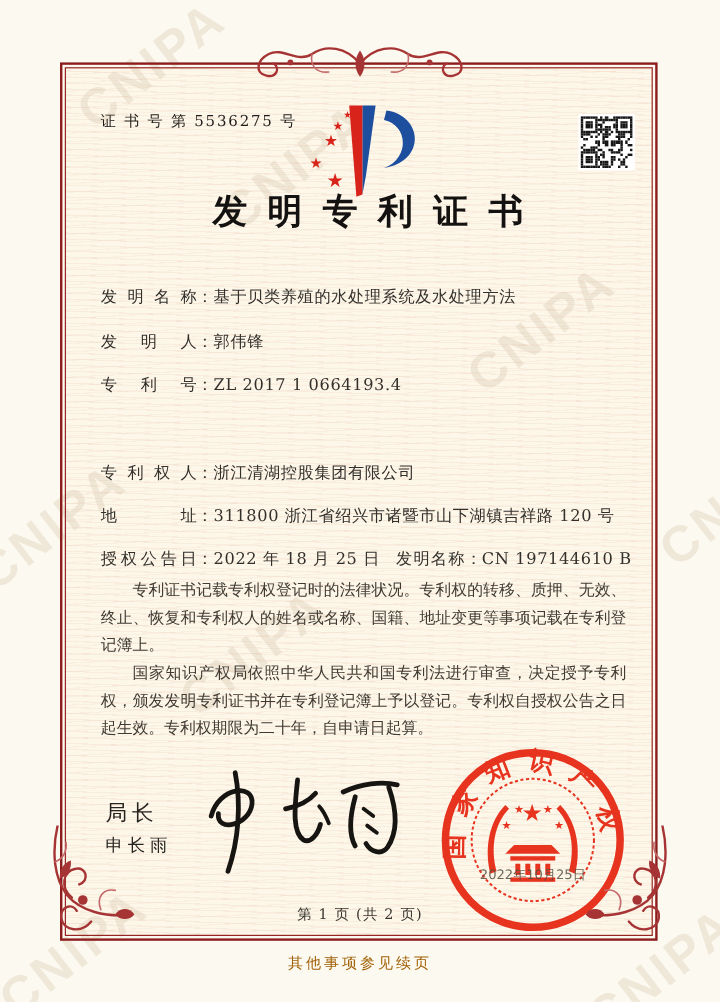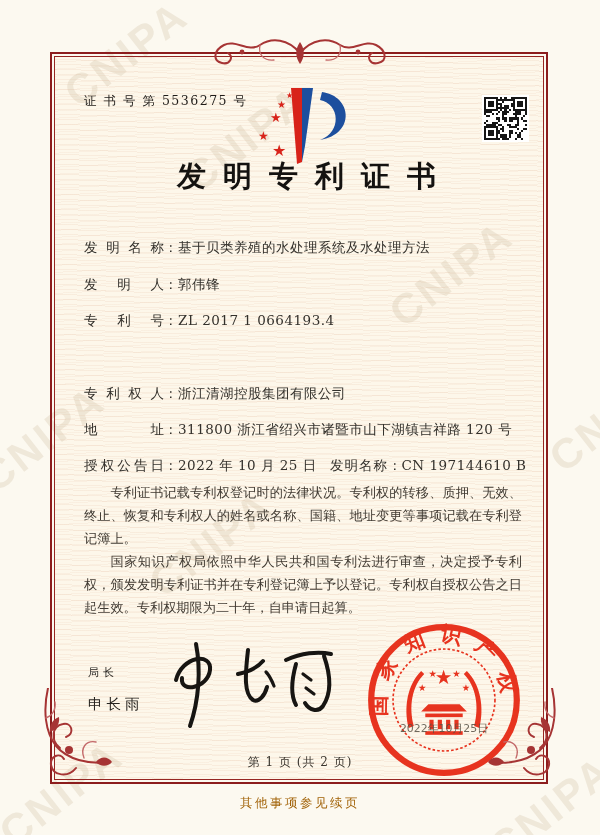--- a/index.html
+++ b/index.html
@@ -57,21 +57,21 @@
   .row .val { letter-spacing:0.5px; }
   .pair2 { position:absolute; left:246px; top:0; white-space:nowrap; }
   .pair2 .lbl { width:auto; letter-spacing:1px; }
   
   .body-text {
     position:absolute; left:84px; top:481px; width:438px;
     font-size:13.2px; line-height:23px; text-align:justify; color:#403a32;
   }
   .body-text p { text-indent:2em; }
   
-  .sig-title { position:absolute; left:88px; top:665px; font-size:11px; letter-spacing:4px;
+  .sig-title { position:absolute; left:88px; top:665px; font-size:18px; letter-spacing:4px;
     font-family:Liberation Mono, monospace; color:#26231f; }
   .sig-name  { position:absolute; left:88px; top:695px; font-size:14.5px; letter-spacing:4px;
     font-family:Liberation Serif, serif; color:#26231f; }
   .autograph { position:absolute; left:160px; top:636px; }
   
   .seal { position:absolute; left:366px; top:622px; z-index:5; opacity:0.94; mix-blend-mode:multiply; }
   
   .orn-top   { position:absolute; left:202px; top:33px; z-index:4; }
   .orn-bl    { position:absolute; left:36px;  top:688px; z-index:4; }
   .orn-br    { position:absolute; left:478px; top:688px; z-index:4; transform:scaleX(-1); }
@@ -610,21 +610,21 @@
     <div class="row" style="top:312px">
       <span class="lbl">专利号</span><span class="colon">：</span><span class="val">ZL 2017 1 0664193.4</span>
     </div>
     <div class="row" style="top:385px">
       <span class="lbl">专利权人</span><span class="colon">：</span><span class="val">浙江清湖控股集团有限公司</span>
     </div>
     <div class="row" style="top:421px">
       <span class="lbl">地址</span><span class="colon">：</span><span class="val">311800 浙江省绍兴市诸暨市山下湖镇吉祥路 120 号</span>
     </div>
     <div class="row" style="top:457px">
-      <span class="lbl">授权公告日</span><span class="colon">：</span><span class="val">2022 年 10 月 25 日</span>
+      <span class="lbl">授权公告日</span><span class="colon">：</span><span class="val">2022 年 18 月 25 日</span>
       <span class="pair2">
         <span class="lbl">发明名称</span><span>：</span><span class="val">CN 197144610 B</span>
       </span>
     </div>
 
     <div class="body-text">
       <p>专利证书记载专利权登记时的法律状况。专利权的转移、质押、无效、终止、恢复和专利权人的姓名或名称、国籍、地址变更等事项记载在专利登记簿上。</p>
       <p>国家知识产权局依照中华人民共和国专利法进行审查，决定授予专利权，颁发发明专利证书并在专利登记簿上予以登记。专利权自授权公告之日起生效。专利权期限为二十年，自申请日起算。</p>
     </div>
 

